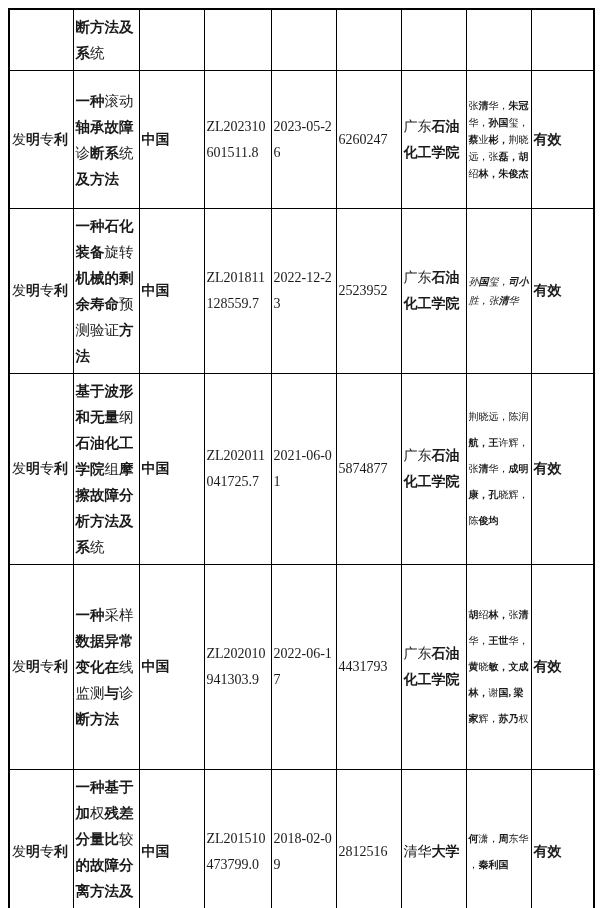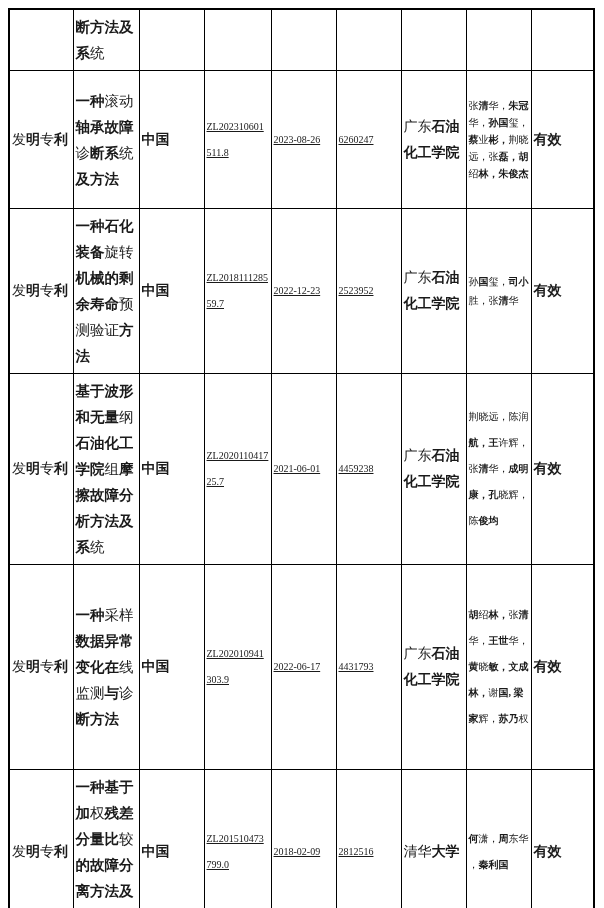--- a/index.html
+++ b/index.html
@@ -22,32 +22,32 @@
     vertical-align:middle;
     padding:4px 2px;
     font-size:14px;
     line-height:26px;
     word-break:break-all;
     line-break:anywhere;
     overflow:hidden;
   }
   .b{font-weight:700;}
   .c-title{font-size:14.5px;}
-  .c-patno,.c-date,.c-certno{font-size:10px;letter-spacing:0;text-decoration:underline;}
+  .c-patno,.c-date,.c-certno{font-size:14px;letter-spacing:0;}
   .c-inventors{font-size:10px;}
   
   tr:nth-child(1){height:52px;}
   tr:nth-child(2){height:138px;}
   tr:nth-child(3){height:154px;}
   tr:nth-child(4){height:188px;}
   tr:nth-child(5){height:205px;}
   tr:nth-child(6){height:157px;}
   
   tr:nth-child(2) .c-inventors{line-height:17px;}
-  tr:nth-child(3) .c-inventors{line-height:19px;}
+  tr:nth-child(3) .c-inventors{line-height:19px;font-style:italic;}
 </style>
 </head>
 <body>
 
 <table class="patent-table">
   <colgroup>
     <col style="width:64px">
       <col style="width:66px">
       <col style="width:65px">
     <col style="width:67px">
@@ -67,21 +67,21 @@
       <td class="c-certno"></td>
       <td class="c-org"></td>
       <td class="c-inventors"></td>
       <td class="c-status"></td>
     </tr>
     <tr>
       <td class="c-type"><span>发</span><span class="b">明</span><span>专</span><span class="b">利</span></td>
       <td class="c-title"><span class="b">一种</span><span>滚动</span><span class="b">轴承故障</span><span>诊</span><span class="b">断系</span><span>统</span><span class="b">及方法</span></td>
       <td class="c-country"><span class="b">中国</span></td>
       <td class="c-patno">ZL202310601511.8</td>
-      <td class="c-date">2023-08-26</td>
+      <td class="c-date">2023-05-26</td>
       <td class="c-certno">6260247</td>
       <td class="c-org"><span>广东</span><span class="b">石油化工学院</span></td>
       <td class="c-inventors"><span>张</span><span class="b">清</span><span>华，</span><span class="b">朱冠</span><span>华，</span><span class="b">孙国</span><span>玺，</span><span class="b">蔡</span><span>业</span><span class="b">彬，</span><span>荆晓远，</span><span>张</span><span class="b">磊，胡</span><span>绍</span><span class="b">林，朱</span><span class="b">俊杰</span></td>
       <td class="c-status"><span class="b">有效</span></td>
     </tr>
     <tr>
       <td class="c-type"><span>发</span><span class="b">明</span><span>专</span><span class="b">利</span></td>
       <td class="c-title"><span class="b">一种石化装备</span><span>旋转</span><span class="b">机械的剩余寿命</span><span>预测验证</span><span class="b">方法</span></td>
       <td class="c-country"><span class="b">中国</span></td>
       <td class="c-patno">ZL201811128559.7</td>
@@ -90,21 +90,21 @@
       <td class="c-org"><span>广东</span><span class="b">石油化工学院</span></td>
       <td class="c-inventors"><span>孙</span><span class="b">国</span><span>玺，</span><span class="b">司小</span><span>胜，</span><span>张</span><span class="b">清</span><span>华</span></td>
       <td class="c-status"><span class="b">有效</span></td>
     </tr>
     <tr>
       <td class="c-type"><span>发</span><span class="b">明</span><span>专</span><span class="b">利</span></td>
       <td class="c-title"><span class="b">基于波形和无量</span><span>纲</span><span class="b">石油化工学院</span><span>组</span><span class="b">摩擦故障分析方法及系</span><span>统</span></td>
       <td class="c-country"><span class="b">中国</span></td>
       <td class="c-patno">ZL202011041725.7</td>
       <td class="c-date">2021-06-01</td>
-      <td class="c-certno">4459238</td>
+      <td class="c-certno">5874877</td>
       <td class="c-org"><span>广东</span><span class="b">石油化工学院</span></td>
       <td class="c-inventors"><span>荆晓远，陈润</span><span class="b">航，</span><span class="b">王</span><span>许辉，</span><span>张</span><span class="b">清</span><span>华，</span><span class="b">成明康，</span><span class="b">孔</span><span>晓辉，</span><span>陈</span><span class="b">俊均</span></td>
       <td class="c-status"><span class="b">有效</span></td>
     </tr>
     <tr>
       <td class="c-type"><span>发</span><span class="b">明</span><span>专</span><span class="b">利</span></td>
       <td class="c-title"><span class="b">一种</span><span>采样</span><span class="b">数据异常变化在</span><span>线</span><span>监测</span><span class="b">与</span><span>诊</span><span class="b">断方法</span></td>
       <td class="c-country"><span class="b">中国</span></td>
       <td class="c-patno">ZL202010941303.9</td>
       <td class="c-date">2022-06-17</td>

